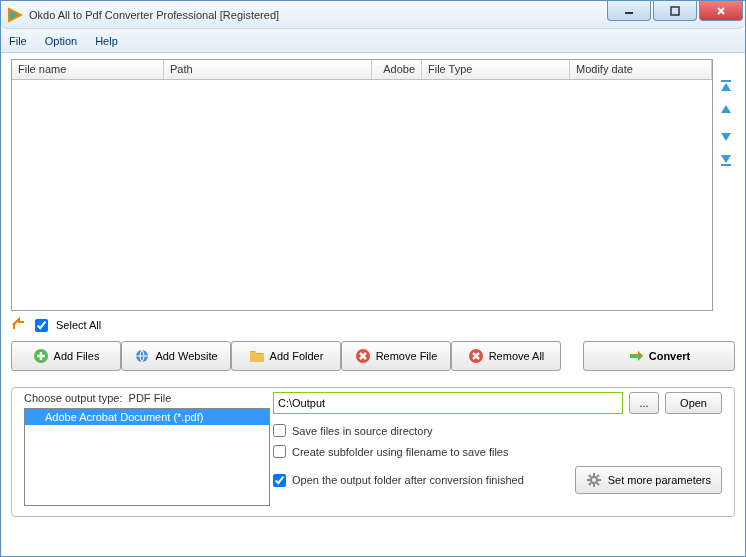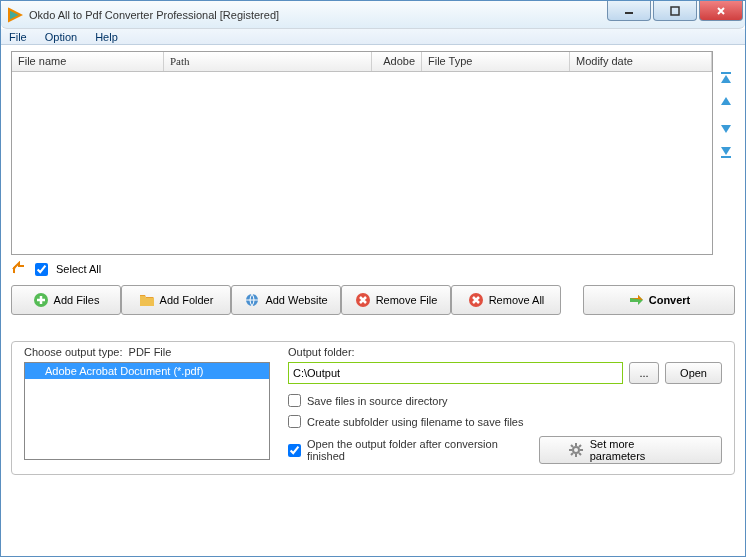--- a/index.html
+++ b/index.html
@@ -6,54 +6,54 @@
 body { background: linear-gradient(to bottom, #d0e8f5, #c8e0f0); width: 746px; height: 557px; overflow: hidden; }
 .window { width: 746px; height: 557px; background: #fff; border: 1px solid #5a8fc0; position: relative; }
 .titlebar { height: 28px; background: linear-gradient(to bottom, #f8fbfd, #e0eef8); display: flex; align-items: center; padding: 0 6px; border-bottom: 1px solid #d0d8e0; border-radius: 6px; }
 .titlebar-icon { width: 16px; height: 16px; margin-right: 6px; }
 .titlebar-text { flex: 1; color: #333; }
 .win-controls { display: flex; position: absolute; top: 0; right: 2px; }
 .win-btn { width: 44px; height: 20px; border: 1px solid #7090b0; border-top: none; margin-left: 2px; display: flex; align-items: center; justify-content: center; border-radius: 0 0 4px 4px; }
 .win-min { background: linear-gradient(to bottom, #e8f2fa, #c0d8ee); }
 .win-max { background: linear-gradient(to bottom, #e8f2fa, #c0d8ee); }
 .win-close { background: linear-gradient(to bottom, #f08080, #d04040); }
-.menubar { height: 16px; background: linear-gradient(to bottom, #f0f6fc, #e4eef8); border-bottom: 1px solid #c0d0e0; display: flex; align-items: center; padding: 0 8px; gap: 18px; }
+.menubar { height: 24px; background: linear-gradient(to bottom, #f0f6fc, #e4eef8); border-bottom: 1px solid #c0d0e0; display: flex; align-items: center; padding: 0 8px; gap: 18px; }
 .menubar span { color: #003366; cursor: pointer; }
 .content { padding: 6px 10px 10px 10px; }
 .filelist-wrap { display: flex; gap: 4px; }
-.filelist { border: 1px solid #a0a0a0; height: 204px; flex: 1; background: #fff; }
+.filelist { border: 1px solid #a0a0a0; height: 252px; flex: 1; background: #fff; }
 .filelist-header { display: flex; background: linear-gradient(to bottom, #fff, #eee); border-bottom: 1px solid #c0c0c0; height: 20px; }
 .filelist-header > div { border-right: 1px solid #d0d0d0; padding: 3px 6px; color: #333; }
 .col-name { width: 152px; }
-.col-path { width: 208px; font-family: Liberation Serif, serif; }
+.col-path { width: 208px; }
 .col-size { width: 50px; text-align: right; }
 .col-type { width: 148px; }
 .col-date { flex: 1; }
 .arrow-col { width: 18px; display: flex; flex-direction: column; gap: 8px; padding-top: 20px; align-items: center; }
 .arrow-btn { width: 16px; height: 16px; cursor: pointer; }
 .selall-row { display: flex; align-items: center; gap: 8px; margin: 6px 0 8px 0; }
 .up-icon { width: 16px; height: 16px; }
-.btn-row { display: flex; gap: 0; margin-bottom: 26px; justify-content: space-between; }
+.btn-row { display: flex; gap: 0; margin-bottom: 16px; justify-content: space-between; }
 .btn { height: 30px; border: 1px solid #a0a0a0; background: linear-gradient(to bottom, #fdfdfd, #e8e8e8); border-radius: 3px; display: flex; align-items: center; justify-content: center; gap: 5px; cursor: pointer; padding: 0 6px; }
 .btn-tool { width: 110px; }
 .btn-convert { width: 152px; font-weight: bold; }
 .spacer { flex: 1; }
-.bottom-panel { border: 1px solid #c0c0c0; border-radius: 4px; padding: 4px 12px 10px 12px; display: flex; gap: 18px; }
+.bottom-panel { border: 1px solid #c0c0c0; border-radius: 4px; padding: 4px 12px 10px 12px; display: flex; gap: 3px; }
 .left-col { width: 246px; }
 .right-col { flex: 1; }
 .panel-label { margin-bottom: 4px; color: #333; }
 .type-list { border: 1px solid #888; height: 98px; background: #fff; }
 .type-item { background: #3399ff; color: #fff; padding: 2px 20px; }
 .folder-row { display: flex; gap: 6px; align-items: center; margin-bottom: 10px; }
 .folder-input { flex: 1; height: 22px; border: 1px solid #84cc16; padding: 0 4px; background: #fff; }
 .small-btn { height: 22px; border: 1px solid #a0a0a0; background: linear-gradient(to bottom, #fdfdfd, #e8e8e8); border-radius: 3px; padding: 0 14px; cursor: pointer; }
 .browse-btn { width: 30px; padding: 0; }
 .check-row { display: flex; align-items: center; gap: 6px; margin-bottom: 8px; color: #333; }
 .more-params-row { display: flex; }
-.more-params-btn { height: 28px; border: 1px solid #a0a0a0; background: linear-gradient(to bottom, #fdfdfd, #e8e8e8); border-radius: 3px; padding: 0 28px; display: flex; align-items: center; gap: 6px; cursor: pointer; margin-left: auto; }
+.more-params-btn { height: 28px; border: 1px solid #a0a0a0; background: linear-gradient(to bottom, #fdfdfd, #e8e8e8); border-radius: 3px; padding: 0 10px; display: flex; align-items: center; gap: 6px; cursor: pointer; margin-left: auto; }
 input[type=checkbox] { width: 13px; height: 13px; }
 </style>
 </head>
 <body>
 
 <div class="window">
   <div class="titlebar">
     <svg class="titlebar-icon" viewBox="0 0 16 16">
         <path d="M2 2 L14 8 L2 14 Z" fill="#4a9"></path>
         <path d="M2 2 L14 8 L2 14 Z" fill="none" stroke="#e80" stroke-width="2"></path>
@@ -126,31 +126,31 @@
     <div class="btn-row">
       <div class="btn btn-tool">
         <svg width="16" height="16">
             <circle cx="8" cy="8" r="7" fill="#5b5"></circle>
             <path d="M8 4 L8 12 M4 8 L12 8" stroke="#fff" stroke-width="2.5"></path>
           </svg>
         <span>Add Files</span>
       </div>
       <div class="btn btn-tool">
         <svg width="16" height="16">
+            <circle cx="8" cy="8" r="6" fill="#4a90d0"></circle>
+            <path d="M2 8 L14 8 M8 2 Q4 8 8 14 M8 2 Q12 8 8 14" stroke="#fff" stroke-width="1" fill="none"></path>
+          </svg>
+        <span>Add Website</span>
+      </div>
+      <div class="btn btn-tool">
+        <svg width="16" height="16">
             <path d="M1 4 L6 4 L7 6 L15 6 L15 14 L1 14 Z" fill="#f0c050"></path>
             <path d="M1 4 L6 4 L7 6 L15 6 L14 5 L7 5 L6 3 L1 3 Z" fill="#e8a030"></path>
           </svg>
         <span>Add Folder</span>
-      </div>
-      <div class="btn btn-tool">
-        <svg width="16" height="16">
-            <circle cx="8" cy="8" r="6" fill="#4a90d0"></circle>
-            <path d="M2 8 L14 8 M8 2 Q4 8 8 14 M8 2 Q12 8 8 14" stroke="#fff" stroke-width="1" fill="none"></path>
-          </svg>
-        <span>Add Website</span>
       </div>
       <div class="btn btn-tool">
         <svg width="16" height="16">
             <circle cx="8" cy="8" r="7" fill="#e05040"></circle>
             <path d="M5 5 L11 11 M11 5 L5 11" stroke="#fff" stroke-width="2.5"></path>
           </svg>
         <span>Remove File</span>
       </div>
       <div class="btn btn-tool">
         <svg width="16" height="16">
@@ -172,21 +172,20 @@
     <div class="bottom-panel">
       <div class="left-col">
         <div class="panel-label">
           <span>Choose output type:</span>&nbsp;&nbsp;<span>PDF File</span>
         </div>
         <div class="type-list">
           <div class="type-item">Adobe Acrobat Document (*.pdf)</div>
         </div>
       </div>
       <div class="right-col">
-        <div class="panel-label">Output folder:</div>
         <div class="folder-row">
           <input class="folder-input" value="C:\Output" style="">
           <button class="small-btn browse-btn">...</button>
           <button class="small-btn">Open</button>
         </div>
         <div class="check-row">
           <input type="checkbox" style="">
           <span>Save files in source directory</span>
         </div>
         <div class="check-row">

